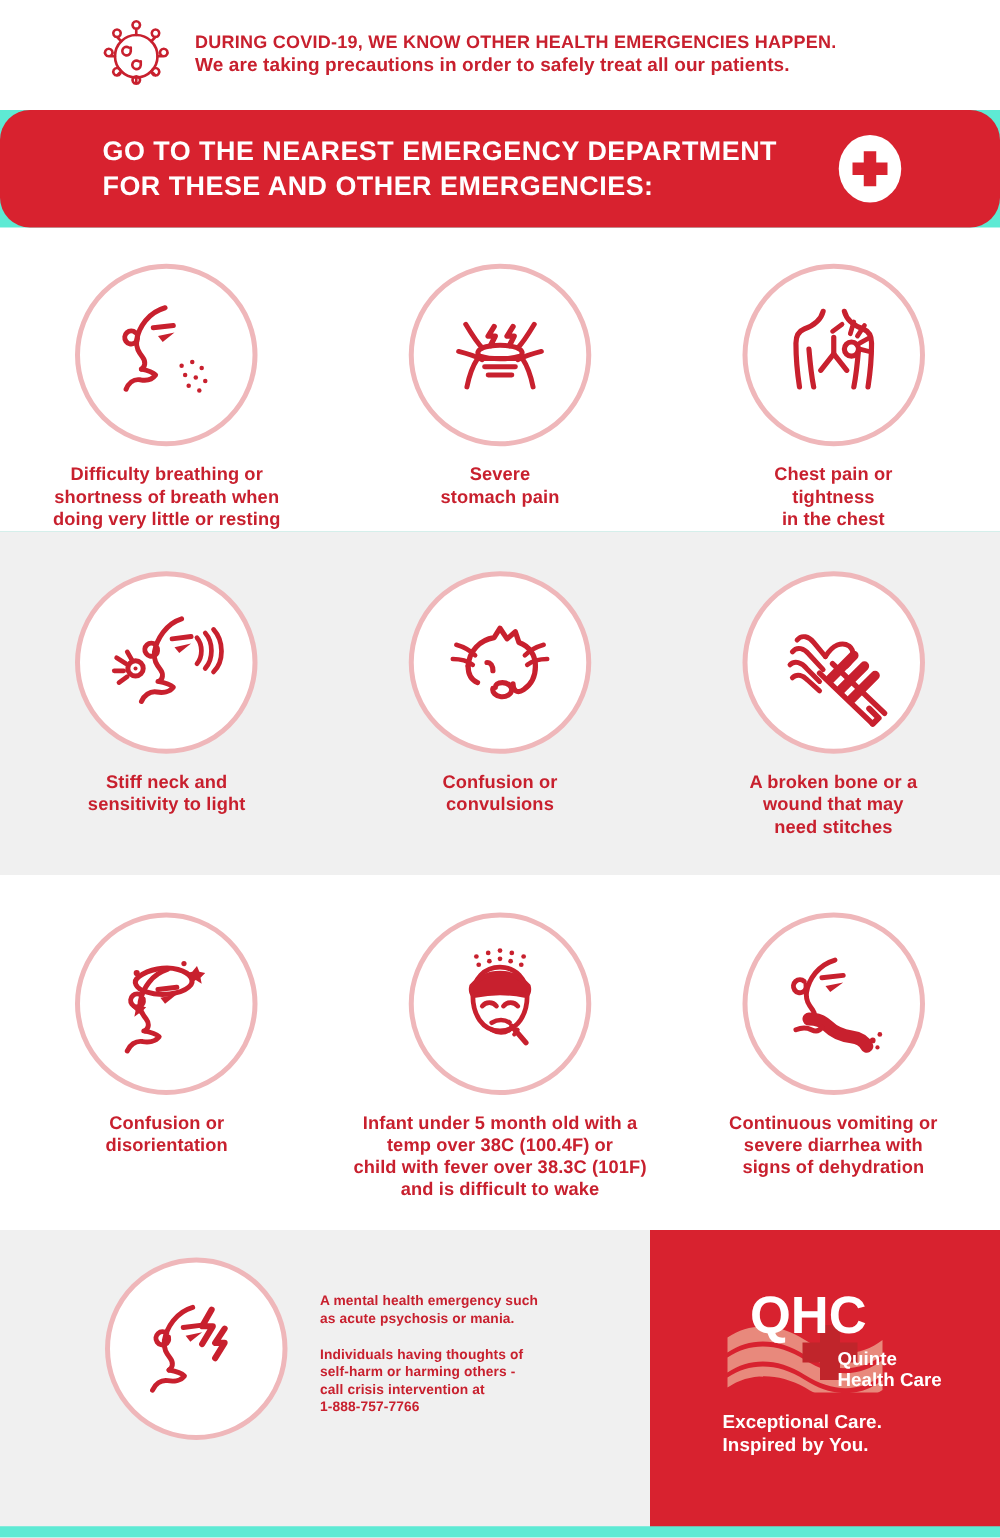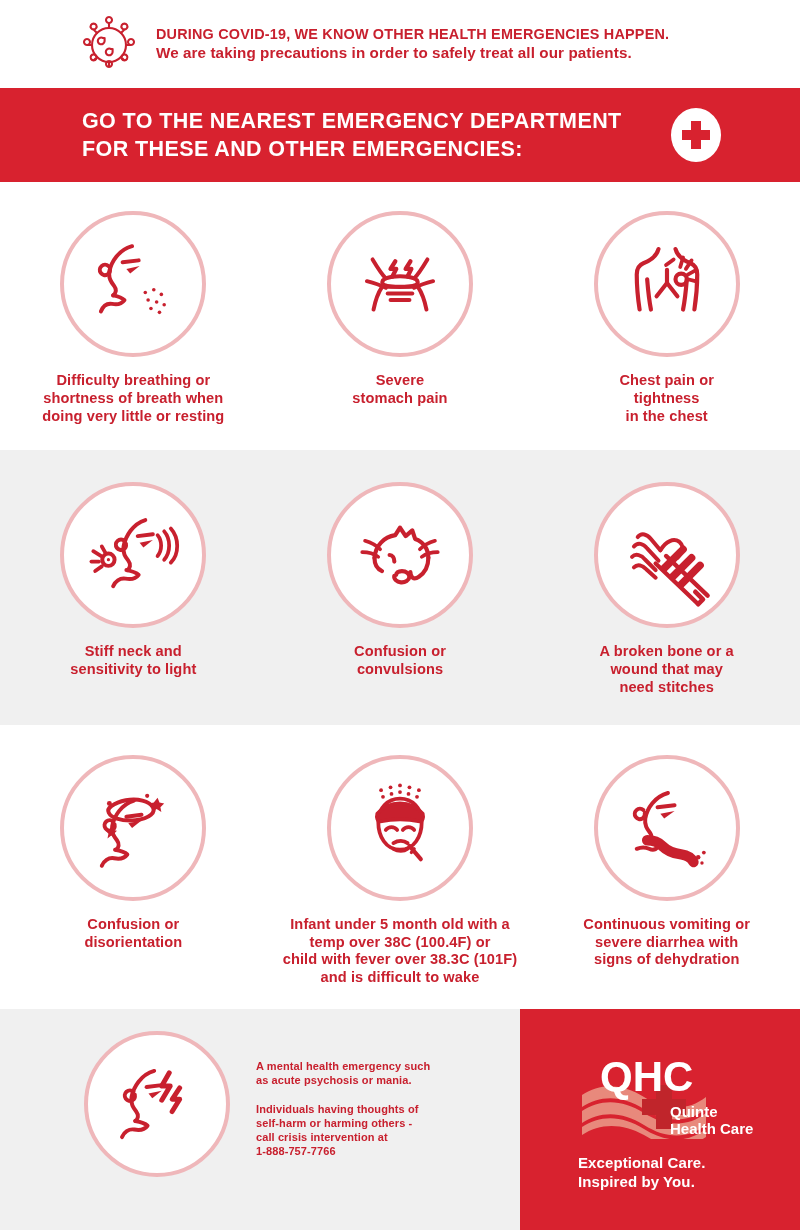--- a/index.html
+++ b/index.html
@@ -23,21 +23,21 @@
     letter-spacing:.2px;
   }
   .notice-line2 {
     color:#C8202E; font-weight:bold; font-size:15.2px;
     letter-spacing:.1px;
   }
 
   
   .banner {
     background:#D8222F; height:94px; width:100%;
-    display:flex; align-items:center; position:relative;
+    display:flex; align-items:center; position:relative;border-radius:24px;
   }
   .banner-title {
     color:#ffffff; font-weight:bold; font-size:21.5px;
     line-height:1.32; letter-spacing:.4px; margin-left:82px;
     text-transform:uppercase;
   }
   .banner-cross-wrap{
     position:absolute; right:78px; top:50%; transform:translateY(-50%);
     width:52px; height:56px;
   }
@@ -61,21 +61,21 @@
     display:flex; align-items:center; justify-content:center;
   }
   .circle svg { width:100%; height:100%; display:block; }
   .caption {
     color:#C8202E; font-weight:bold; font-size:14.6px;
     line-height:1.22; margin-top:15px; white-space:pre-line;
     letter-spacing:.1px;
   }
 
   
-  .row1 { padding-top:29px; padding-bottom:25px; }
+  .row1 { padding-top:29px; }
   .row2 { padding-top:32px; padding-bottom:28px; }
   .row3 { padding-top:30px; padding-bottom:22px; }
 
   
   .bottom { display:flex; width:100%; height:237px; }
   .bottom-left {
     background:#F0F0F0; width:520px; height:100%;
     display:flex; align-items:flex-start; padding-top:22px;
   }
   .bottom-circle-wrap { margin-left:84px; }

